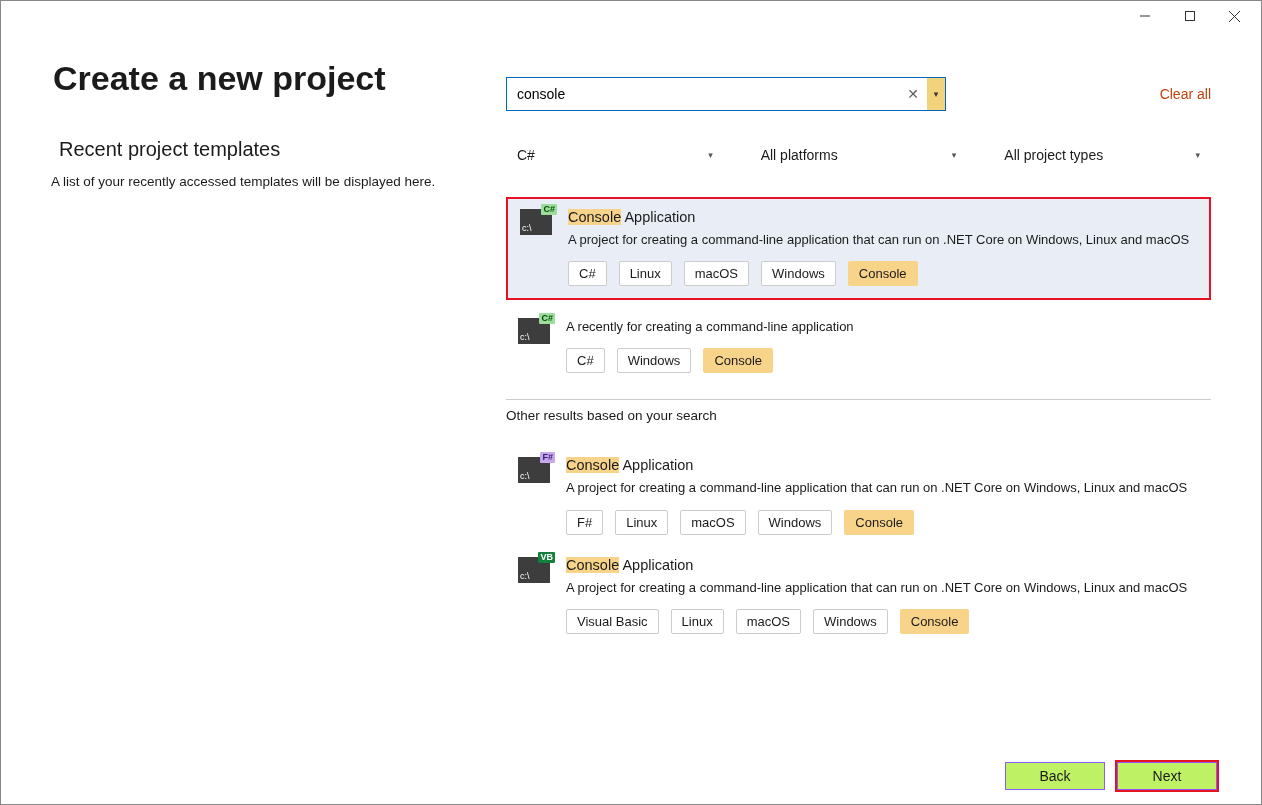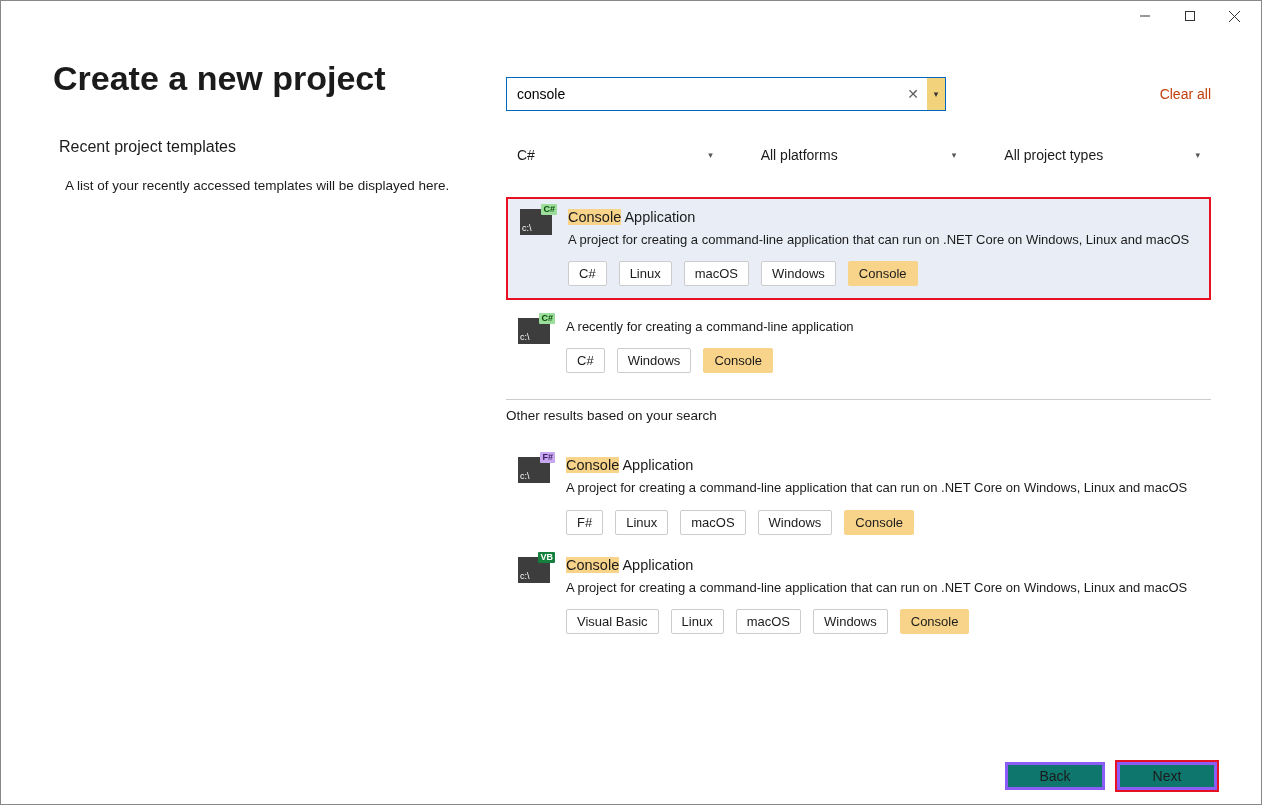--- a/index.html
+++ b/index.html
@@ -28,29 +28,29 @@
   }
   .content { display: flex; padding: 10px 50px 0 50px; }
   .left-col { width: 455px; padding-right: 40px; }
   .right-col { flex: 1; }
   h1 {
     font-size: 34px;
     font-weight: 600;
     margin: 18px 0 40px 2px;
   }
   h2 {
-    font-size: 16px;
+    font-size: 20px;
     font-weight: 400;
-    margin: 0 0 20px 8px;
+    margin: 0 0 11px 8px;
   }
   .recent-text {
     font-size: 13.5px;
     line-height: 1.45;
     color: #1b1b1b;
-    margin-left: 14px;
+    margin-left: 0;
   }
   .search-row {
     display: flex;
     align-items: center;
     margin: 36px 0 28px 0;
   }
   .search-wrap {
     display: flex;
     border: 1px solid #0067c0;
     height: 34px;
@@ -143,22 +143,22 @@
     margin: 14px 0 8px 0;
   }
   .section-label { font-size: 13.5px; margin-bottom: 24px; }
   .footer {
     position: absolute;
     bottom: 14px; right: 44px;
     display: flex; gap: 12px;
   }
   .btn {
     width: 100px; height: 28px;
-    border: 3px solid #8b5cf6;
-    background: #0f766e;
+    border: 1px solid #8b5cf6;
+    background: #bef264;
     font-size: 14px;
     display: flex; align-items: center; justify-content: center;
     cursor: pointer;
   }
   .btn.primary { outline: 2px solid #e81123; outline-offset: 0; }
 </style>
 </head>
 <body>
 
 <div class="titlebar">

